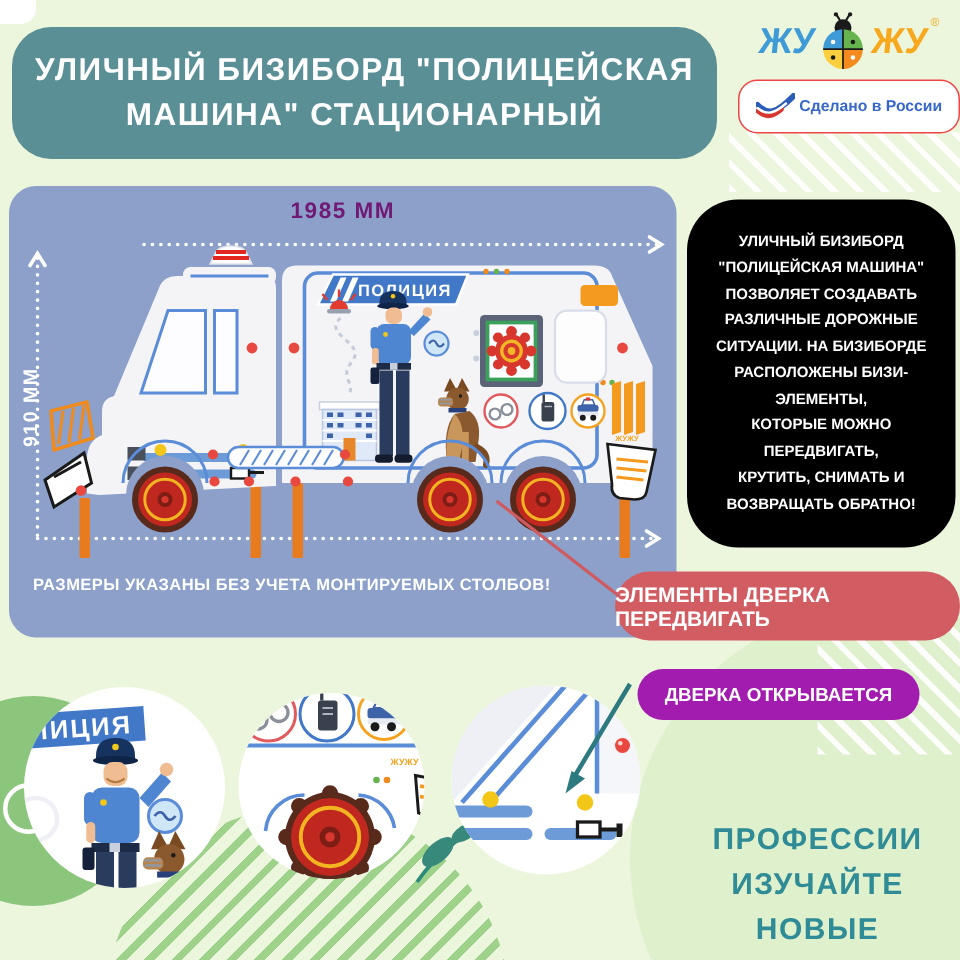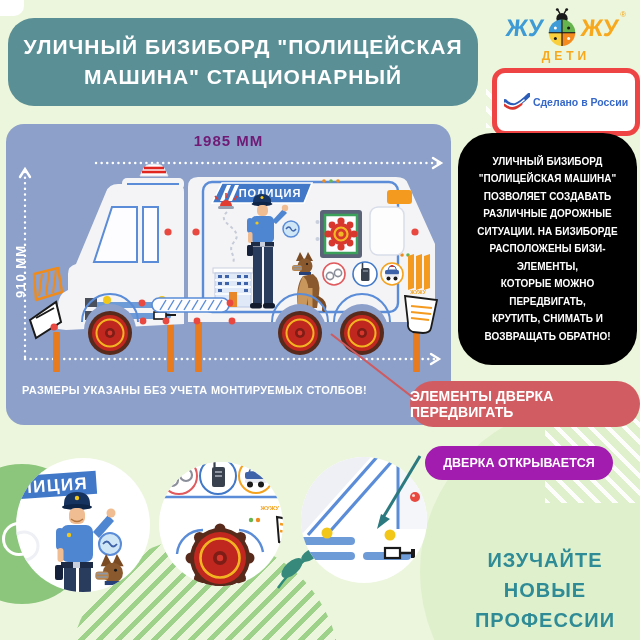--- a/index.html
+++ b/index.html
@@ -25,22 +25,22 @@
   .banner .t{color:#fff;font-weight:bold;font-size:21px;letter-spacing:1px;line-height:1.25;text-align:center;}
 
   
   .logo{left:492px;top:8px;width:148px;text-align:center;}
   .logo-row{display:flex;align-items:center;justify-content:center;gap:2px;}
   .zhu{font-weight:bold;font-size:24px;transform:skewX(-6deg);}
   .zhu.blue{color:#3e9bd6;}
   .zhu.orange{color:#f7a81d;}
   .reg{font-size:8px;color:#f7a81d;align-self:flex-start;margin-top:2px;}
   .deti{color:#f7a81d;font-weight:bold;font-size:12px;letter-spacing:4px;margin-top:1px;}
-  .made-badge{margin-top:5px;background:#fff;border:5px solid #ef4444;border-radius:13px;height:26px;
-    display:flex;align-items:center;justify-content:center;gap:3px;padding:16px 6px;}
+  .made-badge{margin-top:5px;background:#fff;border:1px solid #ef4444;border-radius:13px;height:26px;
+    display:flex;align-items:center;justify-content:center;gap:3px;padding:4px 6px;}
   .made-badge span{color:#3668c9;font-size:10.5px;font-weight:bold;}
 
   
   .panel{left:6px;top:124px;width:445px;height:301px;background:#8ca0ca;border-radius:18px;}
   .dim-w{left:0;top:8px;width:100%;text-align:center;color:#701a75;font-weight:bold;font-size:15px;letter-spacing:1px;}
   .dim-h{left:-26px;top:140px;width:80px;text-align:center;color:#fff;font-weight:bold;font-size:13px;
     letter-spacing:1px;transform:rotate(-90deg);}
   .note{left:16px;top:260px;color:#fff;font-weight:bold;font-size:11px;letter-spacing:.3px;}
 
   
@@ -106,21 +106,20 @@
         <line x1="18" y1="12" x2="18" y2="40" stroke="#1a1a1a" stroke-width="1.2"></line>
         <line x1="4" y1="26" x2="32" y2="26" stroke="#1a1a1a" stroke-width="1.2"></line>
         <circle cx="11" cy="21" r="1.6" fill="#fff"></circle>
           <circle cx="25" cy="21" r="1.6" fill="#1a1a1a"></circle>
         <circle cx="11" cy="32" r="1.6" fill="#1a1a1a"></circle>
           <circle cx="25" cy="32" r="1.6" fill="#fff"></circle>
       </svg>
       <span class="zhu orange">ЖУ</span>
       <span class="reg">®</span>
     </div>
-    <div class="deti">ДЕТИ</div>
     <div class="made-badge">
       <svg width="26" height="18" viewBox="0 0 26 18">
         <path d="M1,8 C8,15 13,14 25,2" stroke="#2b5cb8" stroke-width="4" fill="none" stroke-linecap="round"></path>
         <path d="M1,12 C7,17 11,16 17,11" stroke="#d8372f" stroke-width="3" fill="none" stroke-linecap="round"></path>
         <path d="M1,10 C7,15 12,14 20,7" stroke="#fff" stroke-width="1.6" fill="none" stroke-linecap="round"></path>
       </svg>
       <span>Сделано в России</span>
     </div>
   </div>
 
@@ -491,22 +490,22 @@
       <rect x="62" y="95" width="48" height="8" rx="4" fill="#6d9bd8"></rect>
       <circle cx="26" cy="76" r="5.5" fill="#f2c718"></circle>
       <circle cx="89" cy="78" r="5.5" fill="#f2c718"></circle>
       <rect x="84" y="91" width="15" height="10" fill="#fff" stroke="#1a1a1a" stroke-width="2.2"></rect>
       <line x1="99" y1="96" x2="112" y2="96" stroke="#1a1a1a" stroke-width="2.6"></line>
       <rect x="110" y="92" width="4" height="9" fill="#1a1a1a"></rect>
     </svg>
   </div>
 
   <div class="abs cta">
+    <div>ПРОФЕССИИ</div>
     <div>ИЗУЧАЙТЕ НОВЫЕ</div>
-    <div>ПРОФЕССИИ</div>
   </div>
 
   <svg class="abs overlay" width="640" height="640" viewBox="0 0 640 640">
     <line x1="331" y1="334" x2="420" y2="403" stroke="#cf5a5f" stroke-width="2.2"></line>
     <line x1="420" y1="456" x2="381" y2="521" stroke="#2c7a80" stroke-width="3"></line>
     <path d="M377,529 L381,514 L390,519 Z" fill="#2c7a80"></path>
   </svg>
 
   <div class="abs pill pill-move">ЭЛЕМЕНТЫ ДВЕРКА ПЕРЕДВИГАТЬ</div>
   <div class="abs pill pill-door">ДВЕРКА ОТКРЫВАЕТСЯ</div>

